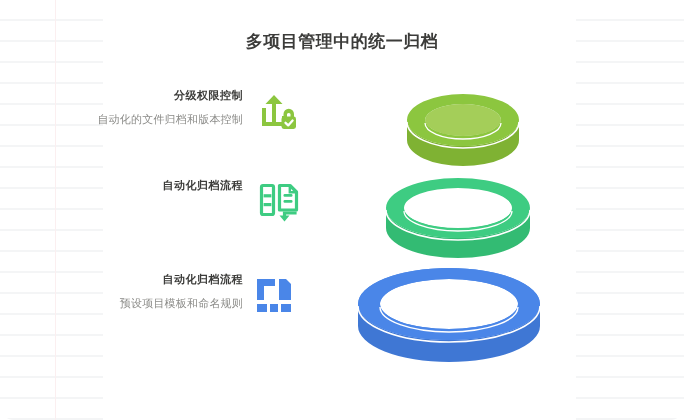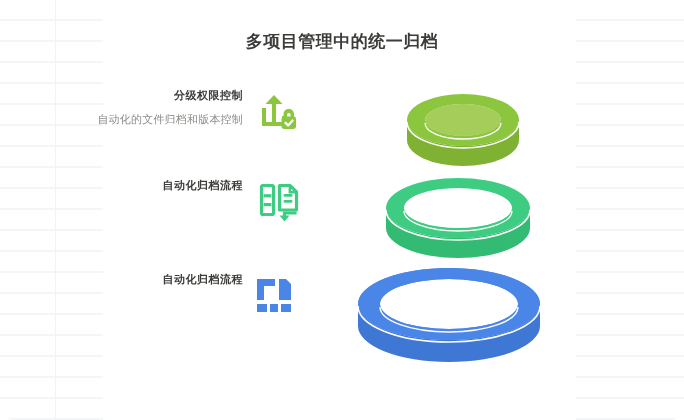--- a/index.html
+++ b/index.html
@@ -181,20 +181,21 @@
 
         <path d="M37 33 L26.5 33 L26.5 37.5" fill="none" stroke="#3ECC82" stroke-width="3.2" stroke-linecap="square"></path>
         <path d="M26.5 41.5 L21.5 35.5 L31.5 35.5 Z" fill="#3ECC82"></path>
       </svg>
     </div>
   </div>
 
   <div class="feature" id="feature-2">
     <div class="txt">
       <div class="head">自动化归档流程</div>
+      <div class="sub">预设项目模板和命名规则</div>
     </div>
     <div class="icon">
       <svg viewBox="0 0 40 40" width="40" height="40" aria-hidden="true">
 
         <path d="M3 3 L21 3 L21 10 L10 10 L10 24 L3 24 Z" fill="#4A86E8"></path>
 
         <path d="M25 3 L32 3 L37 8 L37 24 L25 24 Z" fill="#4A86E8"></path>
 
         <rect x="3" y="28" width="10" height="8" fill="#4A86E8"></rect>
         <rect x="16" y="28" width="8" height="8" fill="#4A86E8"></rect>

